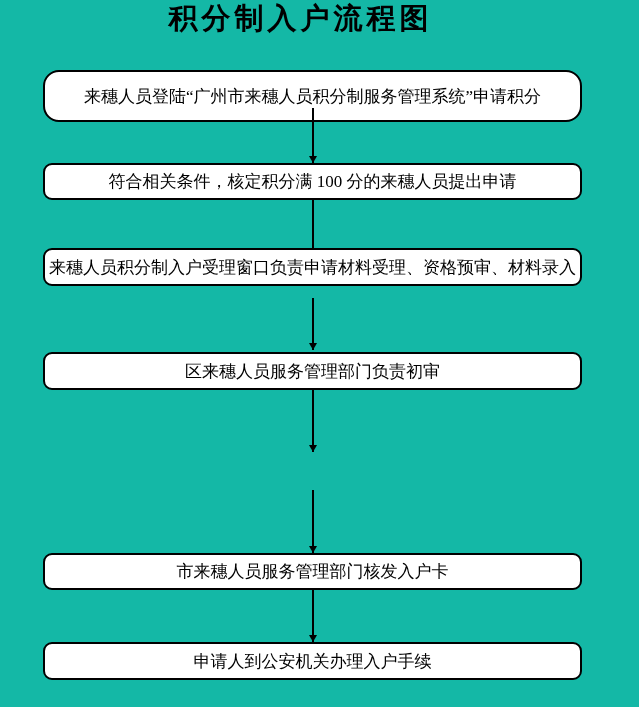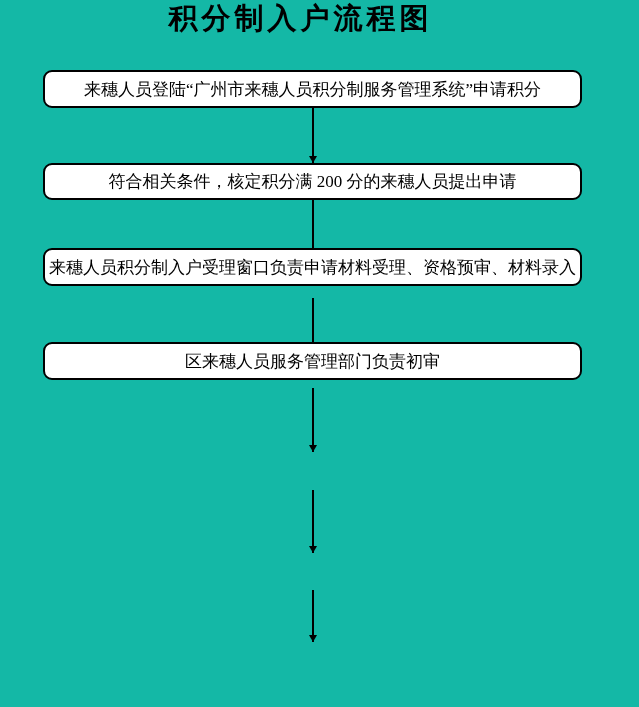--- a/index.html
+++ b/index.html
@@ -40,24 +40,24 @@
     border-radius: 9px;
     background: #ffffff;
     display: flex;
     align-items: center;
     justify-content: center;
     text-align: center;
     font-size: 17px;
     line-height: 1;
     white-space: nowrap;
   }
-  .b1 { top: 70px;  height: 38px; }
+  .b1 { top: 70px;  height: 52px; border-radius: 16px; }
   .b2 { top: 163px; height: 37px; }
   .b3 { top: 248px; height: 38px; }
-  .b4 { top: 342px; height: 38px; }
+  .b4 { top: 352px; height: 38px; }
   .b5 { top: 452px; height: 38px; }
   .b6 { top: 553px; height: 37px; }
   .b7 { top: 642px; height: 38px; }
 
   .connector {
     position: absolute;
     left: 312px;
     width: 1.5px;
     background: #000000;
   }
@@ -89,21 +89,21 @@
 
   <div class="box b1">
     <span>来穗人员登陆“广州市来穗人员积分制服务管理系统”申请积分</span>
   </div>
 
   <div class="connector c1">
     <div class="arrowhead"></div>
   </div>
 
   <div class="box b2">
-    <span>符合相关条件，核定积分满 200 分的来穗人员提出申请</span>
+    <span>符合相关条件，核定积分满 100 分的来穗人员提出申请</span>
   </div>
 
   <div class="connector c2">
     <div class="arrowhead"></div>
   </div>
 
   <div class="box b3">
     <span>来穗人员积分制入户受理窗口负责申请材料受理、资格预审、材料录入</span>
   </div>
 
@@ -117,19 +117,25 @@
 
   <div class="connector c4">
     <div class="arrowhead"></div>
   </div>
 
 
   <div class="connector c5">
     <div class="arrowhead"></div>
   </div>
 
+  <div class="box b6">
+    <span>市来穗人员服务管理部门核发入户卡</span>
+  </div>
 
   <div class="connector c6">
     <div class="arrowhead"></div>
   </div>
 
+  <div class="box b7">
+    <span>申请人到公安机关办理入户手续</span>
+  </div>
 
 </div>
 
 </body></html>

